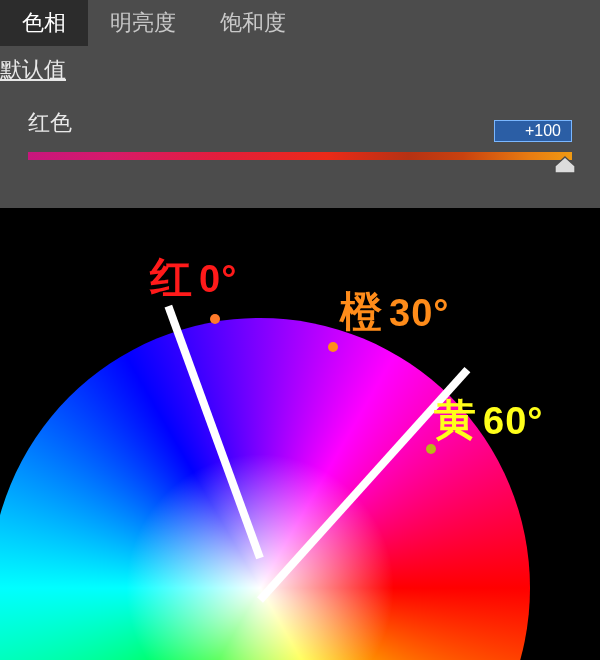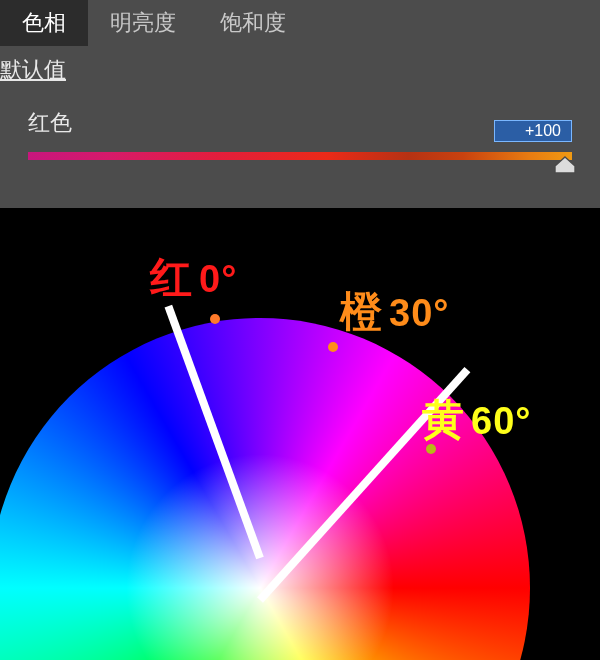--- a/index.html
+++ b/index.html
@@ -74,16 +74,16 @@
   <div class="lbl" style="left:150px;top:42px;color:#ff1a1a;">
     <span>红</span><span class="deg">0°</span>
   </div>
 
   <div class="mark" style="left:328px;top:134px;background:#ff8c1a;"></div>
   <div class="lbl" style="left:320px;top:76px;color:#ff8c1a;margin-left:20px;">
     <span>橙</span><span class="deg">30°</span>
   </div>
 
   <div class="mark" style="left:426px;top:236px;background:#b8b818;"></div>
-  <div class="lbl" style="left:422px;top:184px;color:#ffff1a;">
+  <div class="lbl" style="left:434px;top:184px;color:#ffff1a;">
     <span>黄</span><span class="deg">60°</span>
   </div>
 </div>
 
 </body></html>

